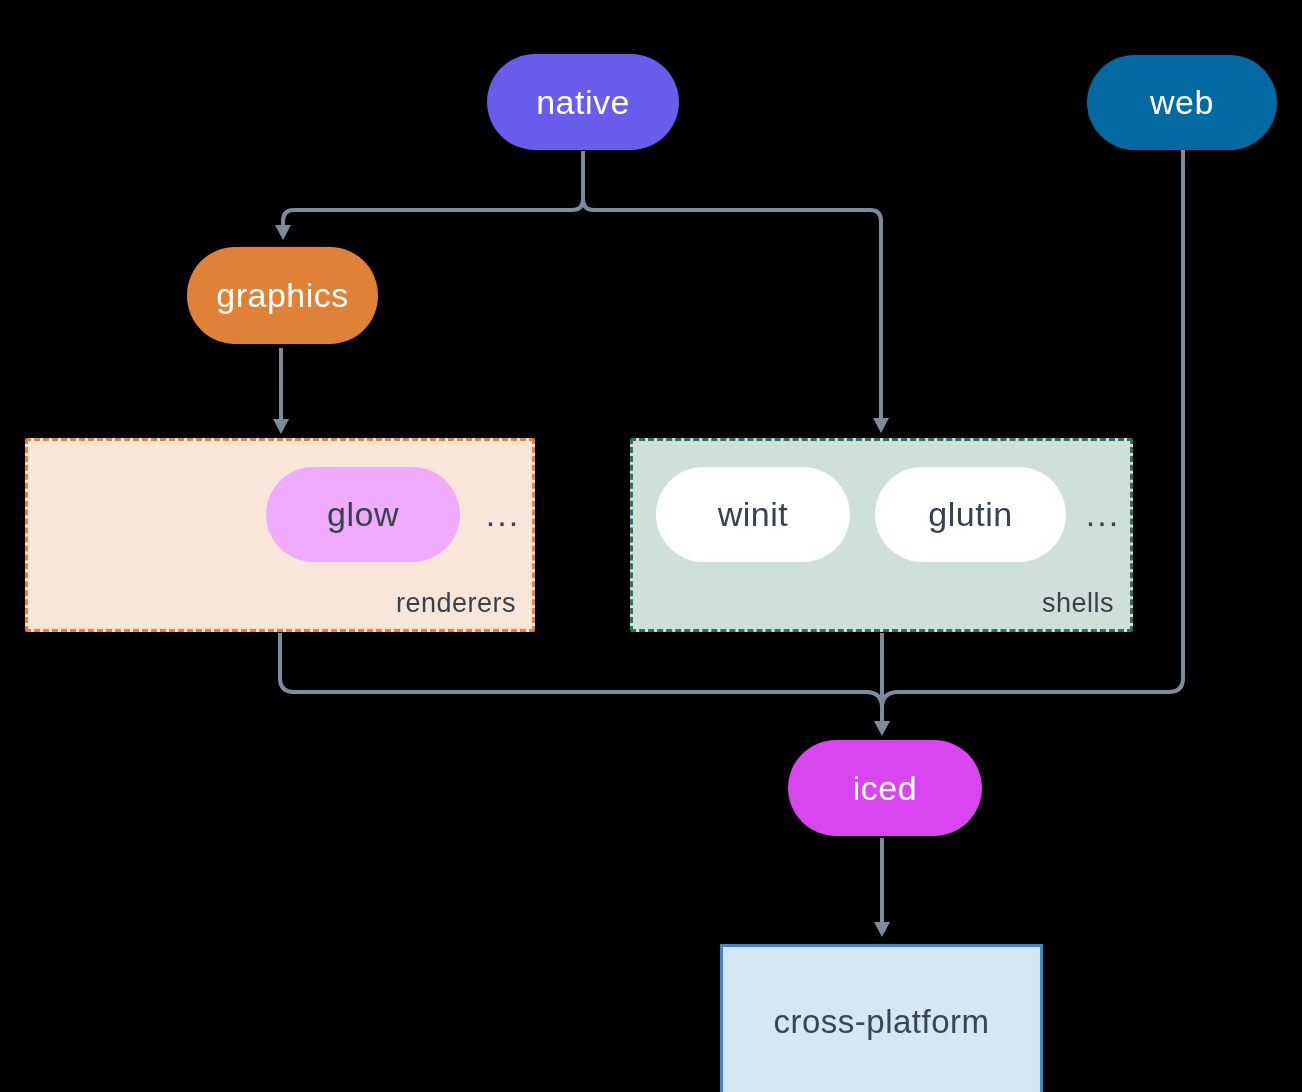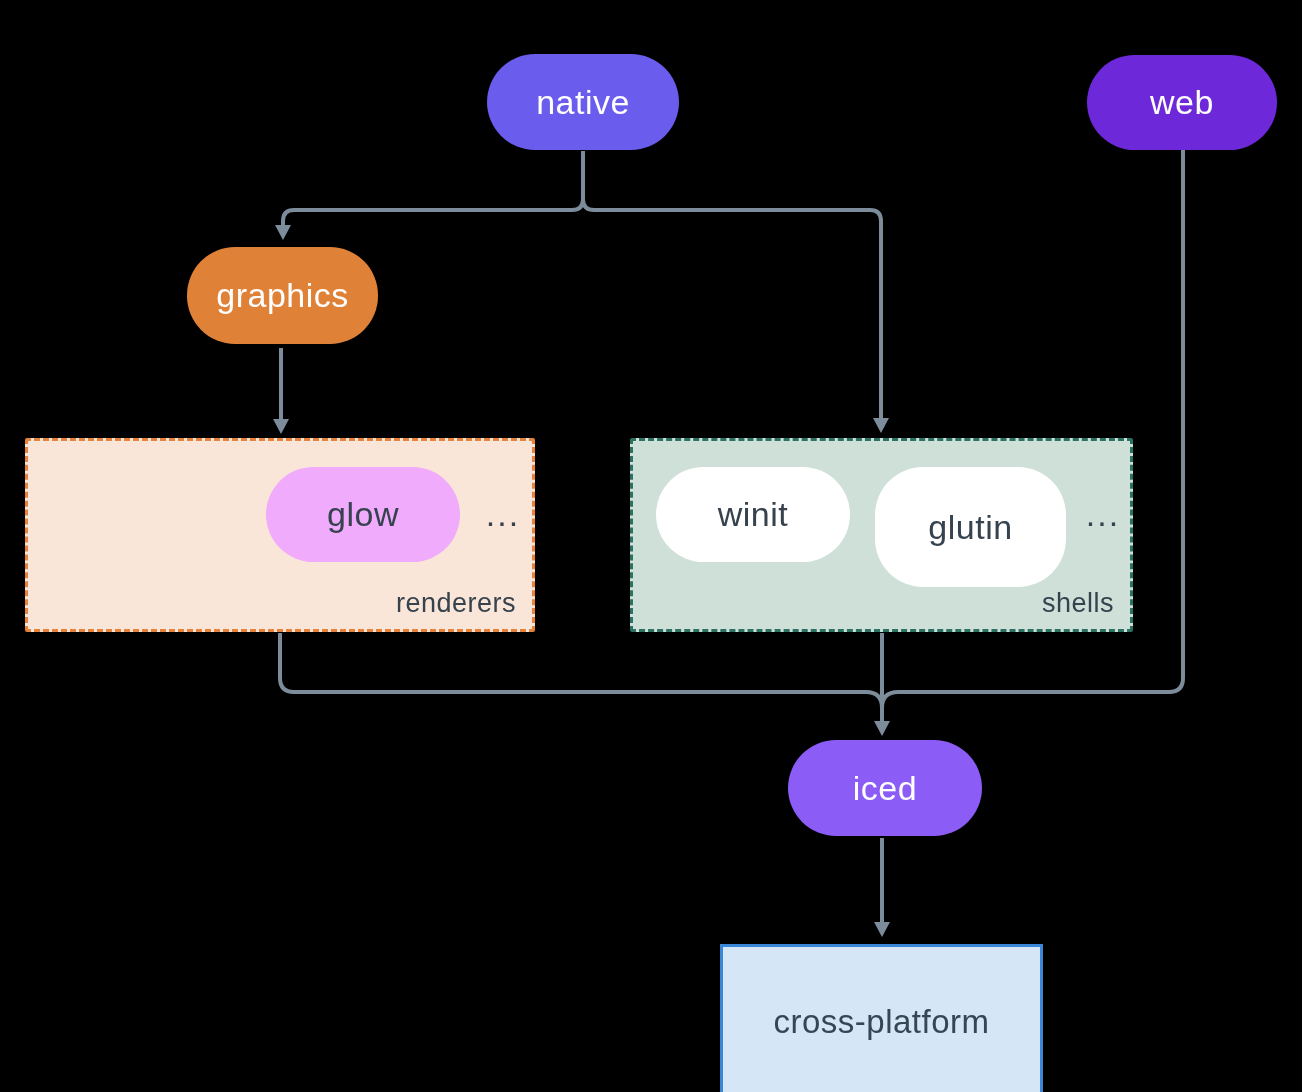--- a/index.html
+++ b/index.html
@@ -89,48 +89,48 @@
       <polygon points="273,387 289,387 281,402"></polygon>
       <polygon points="874,689 890,689 882,704"></polygon>
       <polygon points="874,890 890,890 882,905"></polygon>
     </g>
   </svg>
 
   <div class="pill" style="left: 487px; top: 22px; width: 192px; height: 96px; background: rgb(106, 92, 236); color: rgb(255, 255, 255);">
     <span>native</span>
   </div>
 
-  <div class="pill" style="left: 1087px; top: 23px; width: 190px; height: 95px; background: #6d28d9; color: rgb(255, 255, 255);">
+  <div class="pill" style="left: 1087px; top: 23px; width: 190px; height: 95px; background: #0369a1; color: rgb(255, 255, 255);">
     <span>web</span>
   </div>
 
   <div class="pill" style="left: 187px; top: 215px; width: 191px; height: 97px; background: rgb(224, 129, 56); color: rgb(255, 255, 255);">
     <span>graphics</span>
   </div>
 
   <div class="group-box" style="left: 25px; top: 406px; width: 510px; height: 194px; background-color: rgb(250, 230, 216); border-color: rgb(230, 130, 59);">
     <div class="pill" style="left: 238px; top: 26px; width: 194px; height: 95px; background: #f0abfc; color: rgb(54, 66, 78);">
       <span>glow</span>
     </div>
     <div class="ellipsis" style="left: 445px; top: 26px; width: 60px; height: 95px; color: rgb(54, 66, 78);">...</div>
     <div class="group-label" style="color: rgb(54, 66, 78);">renderers</div>
   </div>
 
   <div class="group-box" style="left: 630px; top: 406px; width: 503px; height: 194px; background-color: rgb(207, 224, 217); border-color: rgb(43, 114, 99); padding-left: 24px;">
     <div class="pill" style="left: 23px; top: 26px; width: 194px; height: 95px; background: rgb(255, 255, 255); color: rgb(54, 66, 78);">
       <span>winit</span>
     </div>
-    <div class="pill" style="left: 242px; top: 26px; width: 191px; height: 120px; background: rgb(255, 255, 255); color: rgb(54, 66, 78);">
+    <div class="pill" style="left: 242px; top: 26px; width: 191px; height: 95px; background: rgb(255, 255, 255); color: rgb(54, 66, 78);">
       <span>glutin</span>
     </div>
     <div class="ellipsis" style="left: 440px; top: 26px; width: 60px; height: 95px; color: rgb(54, 66, 78);">...</div>
     <div class="group-label" style="color: rgb(54, 66, 78);">shells</div>
   </div>
 
-  <div class="pill" style="left: 788px; top: 708px; width: 194px; height: 96px; background: #8b5cf6; color: rgb(255, 255, 255);">
+  <div class="pill" style="left: 788px; top: 708px; width: 194px; height: 96px; background: #d946ef; color: rgb(255, 255, 255);">
     <span>iced</span>
   </div>
 
   <div class="app-box" style="left: 720px; top: 912px; width: 323px; height: 155px; background-color: rgb(213, 230, 247); border-color: rgb(58, 135, 215); color: rgb(55, 70, 82);">
     <span>cross-platform</span>
   </div>
 
 </div>
 
 </body></html>

